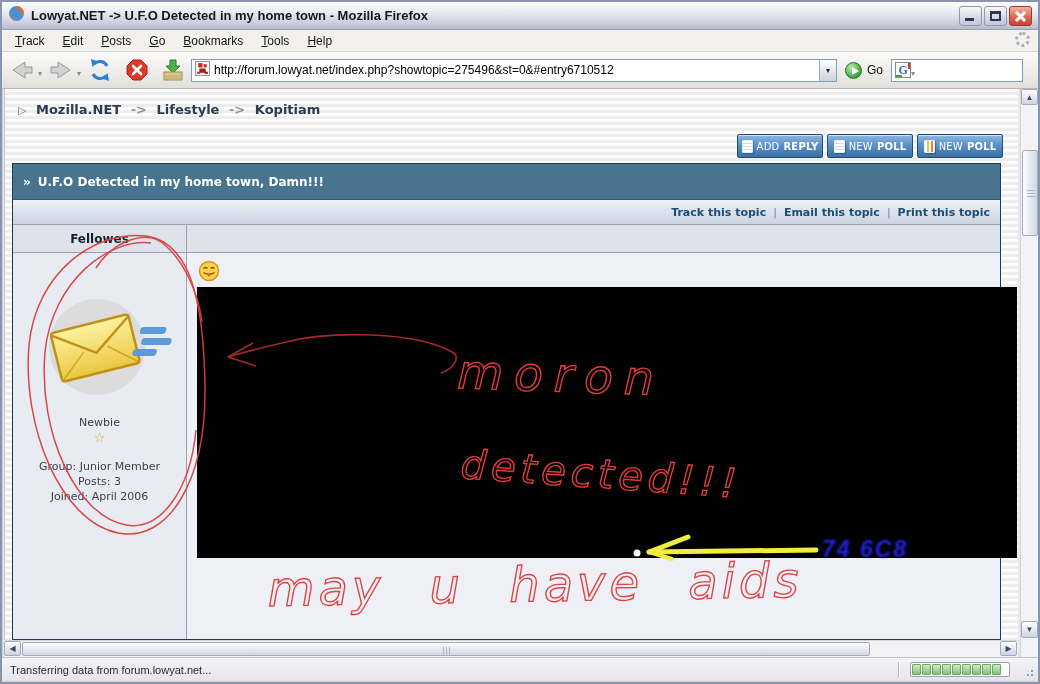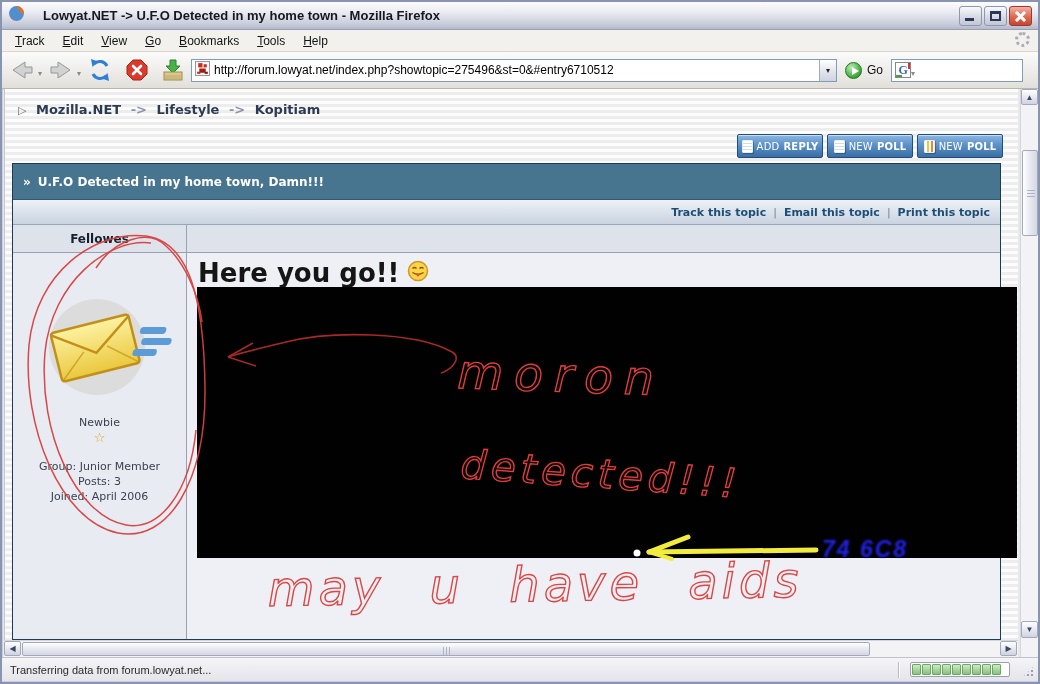--- a/index.html
+++ b/index.html
@@ -6,21 +6,21 @@
   html,body { width:1040px; height:684px; overflow:hidden; }
   body { font-family:"Liberation Sans", sans-serif; background:#555; position:relative; }
 
   #window { position:absolute; inset:0; background:#e9e9ec;
             box-shadow: inset 0 0 0 2px #8995b0, inset 0 0 0 3px #c8cedd; }
 
   
   .titlebar { position:absolute; left:2px; top:2px; right:2px; height:28px;
     background:linear-gradient(#fdfdfe,#e9eaf1 40%,#c6cad8 85%,#b4b9ca);
     border-bottom:1px solid #97a0b6; display:flex; align-items:center; padding:0 6px; }
-  .titlebar .title { font-size:13px; font-weight:bold; color:#15181f; margin-left:18px; flex:1;
+  .titlebar .title { font-size:13px; font-weight:bold; color:#15181f; margin-left:6px; flex:1;
     white-space:nowrap; overflow:hidden; }
   .wbtns { display:flex; gap:2px; }
   .wbtn { width:23px; height:20px; border:1px solid #8f96ad; border-radius:3px;
     background:linear-gradient(#f9fafc,#d7dae4 55%,#c3c7d5); position:relative; cursor:default; }
   .wbtn.close { background:linear-gradient(#f2b2a5,#dd6a50 55%,#c44430); border-color:#9c3a29; }
   .glyph-min { position:absolute; left:5px; bottom:4px; width:9px; height:3px; background:#2c3658; }
   .glyph-max { position:absolute; left:5px; top:4px; width:11px; height:10px; border:2px solid #2c3658; border-top-width:3px; }
   .glyph-x1,.glyph-x2 { position:absolute; left:4px; top:8px; width:13px; height:3px; background:#fff; border-radius:1px; }
   .glyph-x1 { transform:rotate(45deg);} .glyph-x2 { transform:rotate(-45deg);}
 
@@ -175,21 +175,21 @@
       <span class="wbtn close">
           <span class="glyph-x1"></span>
           <span class="glyph-x2"></span>
         </span>
     </span>
   </div>
 
   <div class="menubar">
     <span class="menu-item">Track</span>
     <span class="menu-item">Edit</span>
-    <span class="menu-item">View</span>
+    <span class="menu-item">Posts</span>
     <span class="menu-item">Go</span>
     <span class="menu-item">Bookmarks</span>
     <span class="menu-item">Tools</span>
     <span class="menu-item">Help</span>
     <span class="throbber"></span>
   </div>
 
   <div class="toolbar">
     <span class="tbtn">
       <svg width="26" height="22" viewBox="0 0 26 22">
@@ -323,21 +323,20 @@
         <div class="rank">Newbie</div>
         <div class="star">☆</div>
         <div class="userinfo">
           <div>Group: Junior Member</div>
           <div>Posts: 3</div>
           <div>Joined: April 2006</div>
         </div>
       </div>
       <div class="body-right">
         <div class="post-heading">
-          <span>Here you go!!</span>
           <span>
             <svg width="22" height="22" viewBox="0 0 22 22">
               <circle cx="11" cy="11" r="9.5" fill="#ffd24a" stroke="#c99b1f" stroke-width="1.5"></circle>
               <path d="M5.5,8.5 Q7.5,6.5 9.5,8.5 M12.5,8.5 Q14.5,6.5 16.5,8.5" stroke="#7a5b00" stroke-width="1.4" fill="none"></path>
               <path d="M5.5,12.5 Q11,16 16.5,12.5" stroke="#7a5b00" stroke-width="1.4" fill="none"></path>
               <path d="M9,14 Q11,19 13,14 Z" fill="#e05050"></path>
             </svg>
           </span>
         </div>
       </div>

